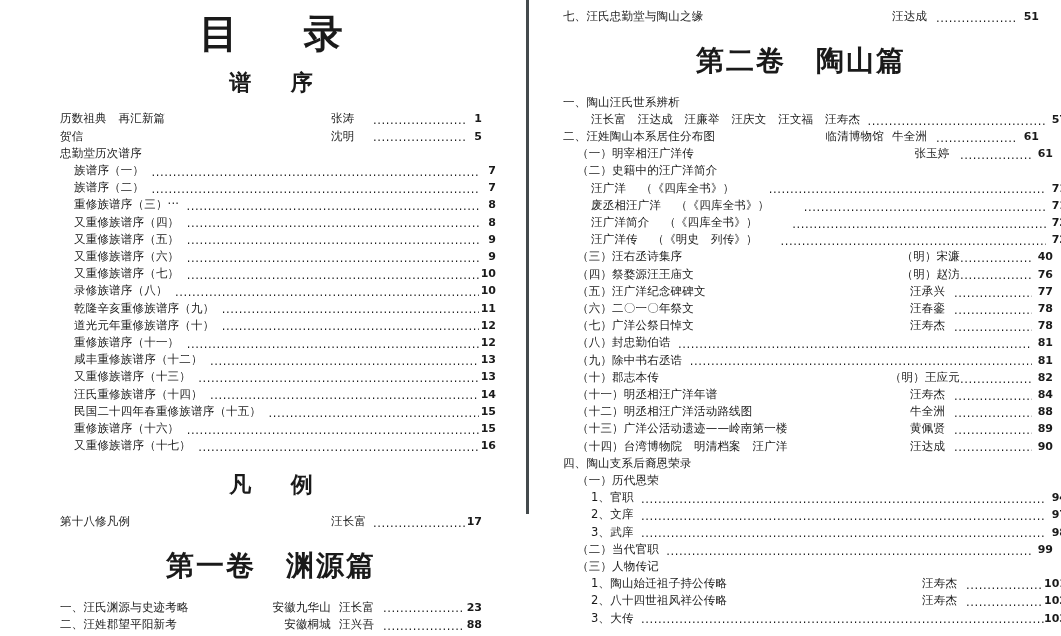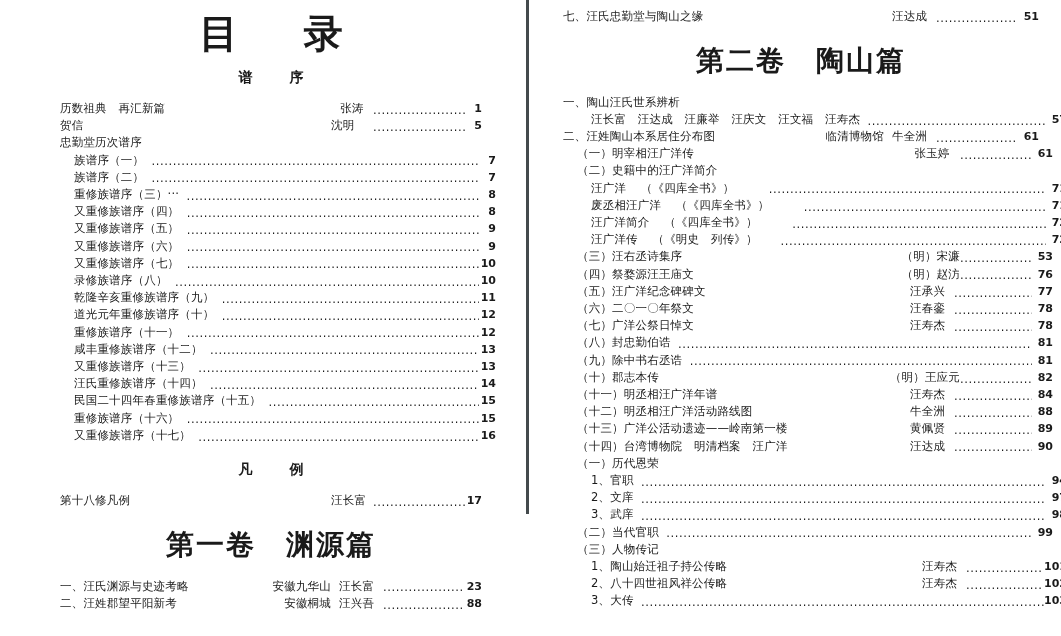--- a/index.html
+++ b/index.html
@@ -46,21 +46,21 @@
     font-size: 39px;
     font-weight: bold;
     letter-spacing: 26px;
     text-indent: 26px;
     margin: 9px 0 0 0;
     line-height: 1.25;
     font-family: "DejaVu Serif", "Liberation Serif", serif;
   }
   .title-sec {
     text-align: center;
-    font-size: 14px;
+    font-size: 22px;
     font-weight: bold;
     letter-spacing: 16px;
     text-indent: 16px;
     margin: 10px 0 14px 0;
     line-height: 1.3;
     font-family: "DejaVu Serif", "Liberation Serif", serif;
   }
   .title-vol {
     text-align: center;
     font-size: 28px;
@@ -128,21 +128,21 @@
 
   <div class="col col-left">
     <div class="title-main">目  录</div>
 
     <div class="title-sec">谱  序</div>
 
     <div class="toc" id="left-pu-xu">
         <div class="row i0">
           <span class="label">历数祖典　再汇新篇</span>
           <span class="filler" style="flex: 1 1 auto;"></span>
-          <span class="author" style="flex: 0 0 42px; text-align: center;">张涛</span>
+          <span class="author" style="flex: 0 0 42px; text-align: left;">张涛</span>
           <span class="leader" style="flex: 0 0 92px;"></span>
           <span class="pg" style="min-width: 17px;">1</span>
         </div>
         <div class="row i0">
           <span class="label">贺信</span>
           <span class="filler" style="flex: 1 1 auto;"></span>
           <span class="author" style="flex: 0 0 42px; text-align: left;">沈明</span>
           <span class="leader" style="flex: 0 0 92px;"></span>
           <span class="pg" style="min-width: 17px;">5</span>
         </div>
@@ -361,21 +361,21 @@
           <span class="mid" style="flex: 1 1 auto;">&nbsp;&nbsp;&nbsp;&nbsp;</span>
           <span class="author" style="flex: 0 0 128px;">（《明史　列传》）</span>
           <span class="leader"></span>
           <span class="pg" style="min-width: 21px;">72</span>
         </div>
         <div class="row i1">
           <span class="label">（三）汪右丞诗集序</span>
           <span class="filler" style="flex: 1 1 auto;"></span>
           <span class="author" style="flex: 0 0 56px; text-align: left;">（明）宋濂</span>
           <span class="leader" style="flex: 0 0 72px;"></span>
-          <span class="pg" style="min-width: 21px;">53</span>
+          <span class="pg" style="min-width: 21px;">40</span>
         </div>
         <div class="row i1">
           <span class="label">（四）祭婺源汪王庙文</span>
           <span class="filler" style="flex: 1 1 auto;"></span>
           <span class="author" style="flex: 0 0 56px; text-align: left;">（明）赵汸</span>
           <span class="leader" style="flex: 0 0 72px;"></span>
           <span class="pg" style="min-width: 21px;">76</span>
         </div>
         <div class="row i1">
           <span class="label">（五）汪广洋纪念碑碑文</span>
@@ -438,20 +438,24 @@
           <span class="leader" style="flex: 0 0 78px;"></span>
           <span class="pg" style="min-width: 21px;">89</span>
         </div>
         <div class="row i1">
           <span class="label">（十四）台湾博物院　明清档案　汪广洋</span>
           <span class="filler" style="flex: 1 1 auto;"></span>
           <span class="author" style="flex: 0 0 44px; text-align: left;">汪达成</span>
           <span class="leader" style="flex: 0 0 78px;"></span>
           <span class="pg" style="min-width: 21px;">90</span>
         </div>
+        <div class="row i0">
+          <span class="label">四、陶山支系后裔恩荣录</span>
+          <span class="filler"></span>
+        </div>
         <div class="row i1">
           <span class="label">（一）历代恩荣</span>
           <span class="filler"></span>
         </div>
         <div class="row i2">
           <span class="label">1、官职</span>
           <span class="mid">&nbsp;&nbsp;</span>
           <span class="leader"></span>
           <span class="pg" style="min-width: 21px;">94</span>
         </div>

